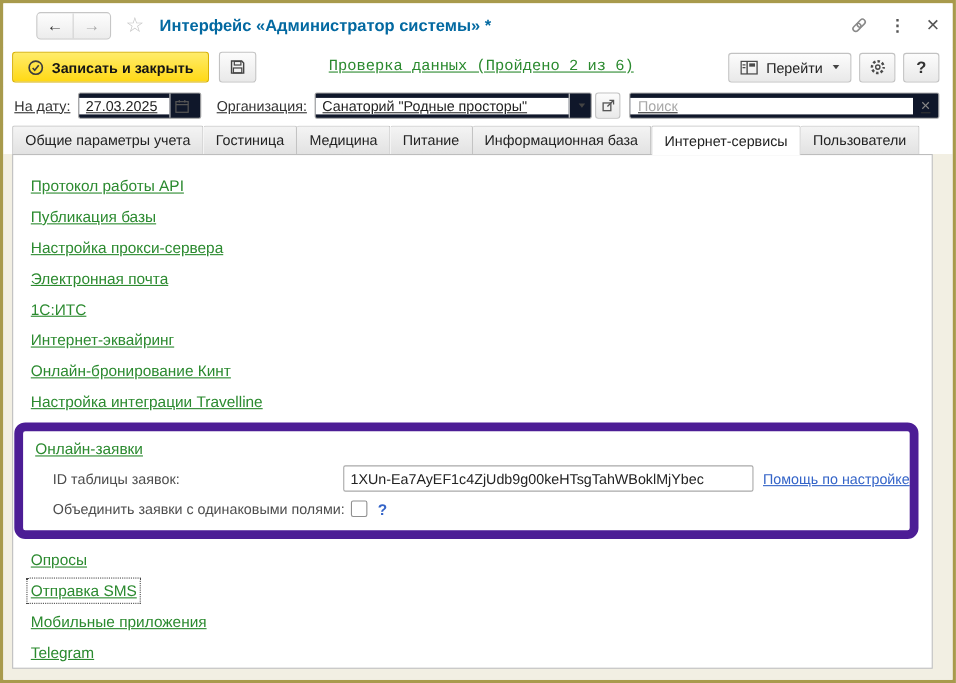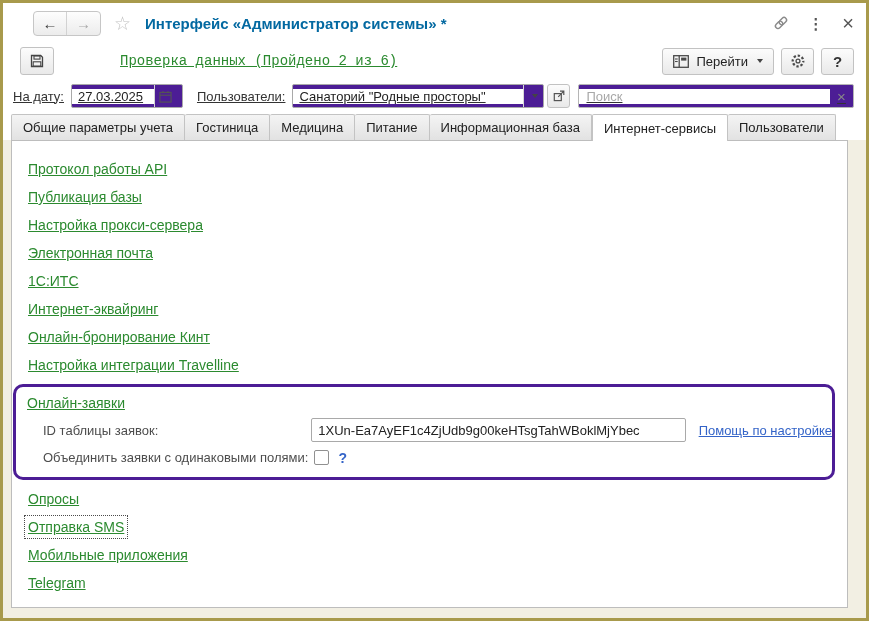--- a/index.html
+++ b/index.html
@@ -28,21 +28,21 @@
   .link-green { color:#2b8a2f; text-decoration:underline; font-size:14px; cursor:pointer; white-space:nowrap; }
   .cmd-check-link { margin-left:66px;font-family:Liberation Mono, monospace; }
   .cmd-right { margin-left:auto; display:flex; align-items:center; gap:7px;justify-content:flex-end; }
   .btn-goto { padding:0 10px; gap:7px; }
   .caret { width:0; height:0; border-left:3.5px solid transparent; border-right:3.5px solid transparent; border-top:4.5px solid #444; margin-left:2px; }
   .btn-gear,.btn-help { width:33px; }
   .btn-help { font-size:15px; font-weight:bold; color:#333; }
 
   
   .filterbar { height:34px; flex:0 0 34px; display:flex; align-items:center; padding:0 12px 0 10px; font-size:13px; color:#333; background:#fff;text-decoration:underline; }
-  .field { display:flex; align-items:center; height:24px; border:1px solid #a9a9a9; background:#4c1d95; border-radius:2px; }
+  .field { display:flex; align-items:center; height:24px; border:1px solid #a9a9a9; background:#0f172a; border-radius:2px; }
   .date-field { width:112px; margin-left:7px; }
   .date-field input { border:none; outline:none; width:82px; padding:0 6px; font-size:13px; color:#222; font-family:inherit; }
   .seg-btn { width:23px; height:100%; border-left:1px solid #d4d4d4; display:flex; align-items:center; justify-content:center; cursor:default; }
   .org-label { margin-left:14px; }
   .org-field { width:252px; margin-left:7px; }
   .org-field input { border:none; outline:none; flex:1; min-width:0; padding:0 6px; font-size:13px; color:#222; font-family:inherit; }
   .dd-seg { width:20px; height:100%; border-left:1px solid #d9d9d9; display:flex; align-items:center; justify-content:center; cursor:default; }
   .open-btn { width:23px; height:24px; margin-left:3px; }
   .search-field { flex:1; margin-left:8px; border-color:#b5b5b5; }
   .search-field input { border:none; outline:none; flex:1; min-width:0; padding:0 7px; font-size:13px; color:#333; font-family:inherit; }
@@ -55,21 +55,21 @@
   .tab:first-child { border-left-width:1px; }
   .tab.active { background:#fff; height:27px; margin-bottom:-1px; border-left-width:1px; z-index:3; }
 
   
   .content-wrap { flex:1; background:#f2efe3; padding:0 18px 10px 8px; }
   .panel { background:#fff; border:1px solid #bdbdbd; height:468px; padding:14px 4px 0 16px; position:relative; z-index:1; }
   .lrow { height:28px; display:flex; align-items:center; }
   .panel a.link-green { font-size:14px; }
   .focus-dotted { outline:1px dotted #4a4a4a; outline-offset:3px; }
 
-  .highlight { width:822px; margin:5px 0 5px -15px; padding:4px 0 7px 11px; border:3px solid #4c1d95; border-radius:10px; }
+  .highlight { width:822px; margin:5px 0 5px -15px; padding:4px 0 7px 11px; border:8px solid #4c1d95; border-radius:10px; }
   .hl-section { height:24px; display:flex; align-items:center; }
   .subrow { display:flex; align-items:center; padding-left:16px; font-size:13px; color:#4d4d4d; }
   .id-row { height:30px;justify-content:space-between; }
   .id-row .sublabel { width:265px; }
   .id-input { width:375px; height:24px; border:1px solid #a9a9a9; border-radius:2px; padding:0 6px; font-size:13px; color:#222; font-family:inherit; outline:none; }
   .link-blue { color:#3464c8; text-decoration:underline; font-size:13px; cursor:pointer; white-space:nowrap; }
   .help-link { margin-left:9px; }
   .merge-row { height:25px; }
   .cb { appearance:none; -webkit-appearance:none; width:15px; height:15px; border:1px solid #909090; border-radius:2px; background:#fff; margin-left:6px; cursor:default; }
   .q-link { margin-left:9px; font-weight:bold; text-decoration:none; font-size:14px; }
@@ -96,20 +96,29 @@
             <rect x="1.2" y="5.5" width="8.2" height="5" rx="2.5" fill="none" stroke="#8a8a8a" stroke-width="1.4"></rect>
             <rect x="6.6" y="5.5" width="8.2" height="5" rx="2.5" fill="none" stroke="#8a8a8a" stroke-width="1.4"></rect>
           </svg>
       </span>
       <span class="dots">⋮</span>
       <span class="wclose">×</span>
     </div>
   </div>
 
   <div class="cmdbar">
+    <button class="btn-primary">
+      <span>
+        <svg viewBox="0 0 16 16" width="15" height="15" style="display:block">
+            <circle cx="8" cy="8" r="6.4" fill="none" stroke="#3d3d3d" stroke-width="1.6"></circle>
+            <path d="M5 8.3l2 2.2 3.9-4.8" fill="none" stroke="#3d3d3d" stroke-width="1.6"></path>
+          </svg>
+      </span>
+      <span>Записать и закрыть</span>
+    </button>
     <button class="btn btn-save">
       <span>
         <svg viewBox="0 0 16 16" width="16" height="16" style="display:block">
             <path d="M2.5 2.5h9.2l1.8 1.8v9.2H2.5z" fill="none" stroke="#444" stroke-width="1.3"></path>
             <rect x="5" y="2.9" width="6" height="3.2" fill="none" stroke="#444" stroke-width="1.1"></rect>
             <rect x="4.2" y="8.8" width="7.6" height="4.4" fill="none" stroke="#444" stroke-width="1.1"></rect>
           </svg>
       </span>
     </button>
     <a class="link-green cmd-check-link">Проверка данных (Пройдено 2 из 6)</a>
@@ -145,21 +154,21 @@
       <input value="27.03.2025" style="">
       <span class="seg-btn">
         <svg viewBox="0 0 14 14" width="13" height="13" style="display:block">
             <rect x="1" y="2.6" width="12" height="10.4" fill="none" stroke="#555" stroke-width="1.2"></rect>
             <line x1="1" y1="5.6" x2="13" y2="5.6" stroke="#555" stroke-width="1.2"></line>
             <line x1="4.3" y1="1" x2="4.3" y2="3.4" stroke="#555" stroke-width="1.2"></line>
             <line x1="9.7" y1="1" x2="9.7" y2="3.4" stroke="#555" stroke-width="1.2"></line>
           </svg>
       </span>
     </div>
-    <span class="org-label">Пользователи:</span>
+    <span class="org-label">Организация:</span>
     <div class="field org-field">
       <input value="Санаторий &quot;Родные просторы&quot;" style="">
       <span class="dd-seg">
           <span class="caret"></span>
         </span>
     </div>
     <button class="btn open-btn">
       <span>
         <svg viewBox="0 0 12 12" width="12" height="12" style="display:block">
             <rect x="1.3" y="3.6" width="7" height="7" fill="none" stroke="#555" stroke-width="1.2"></rect>

